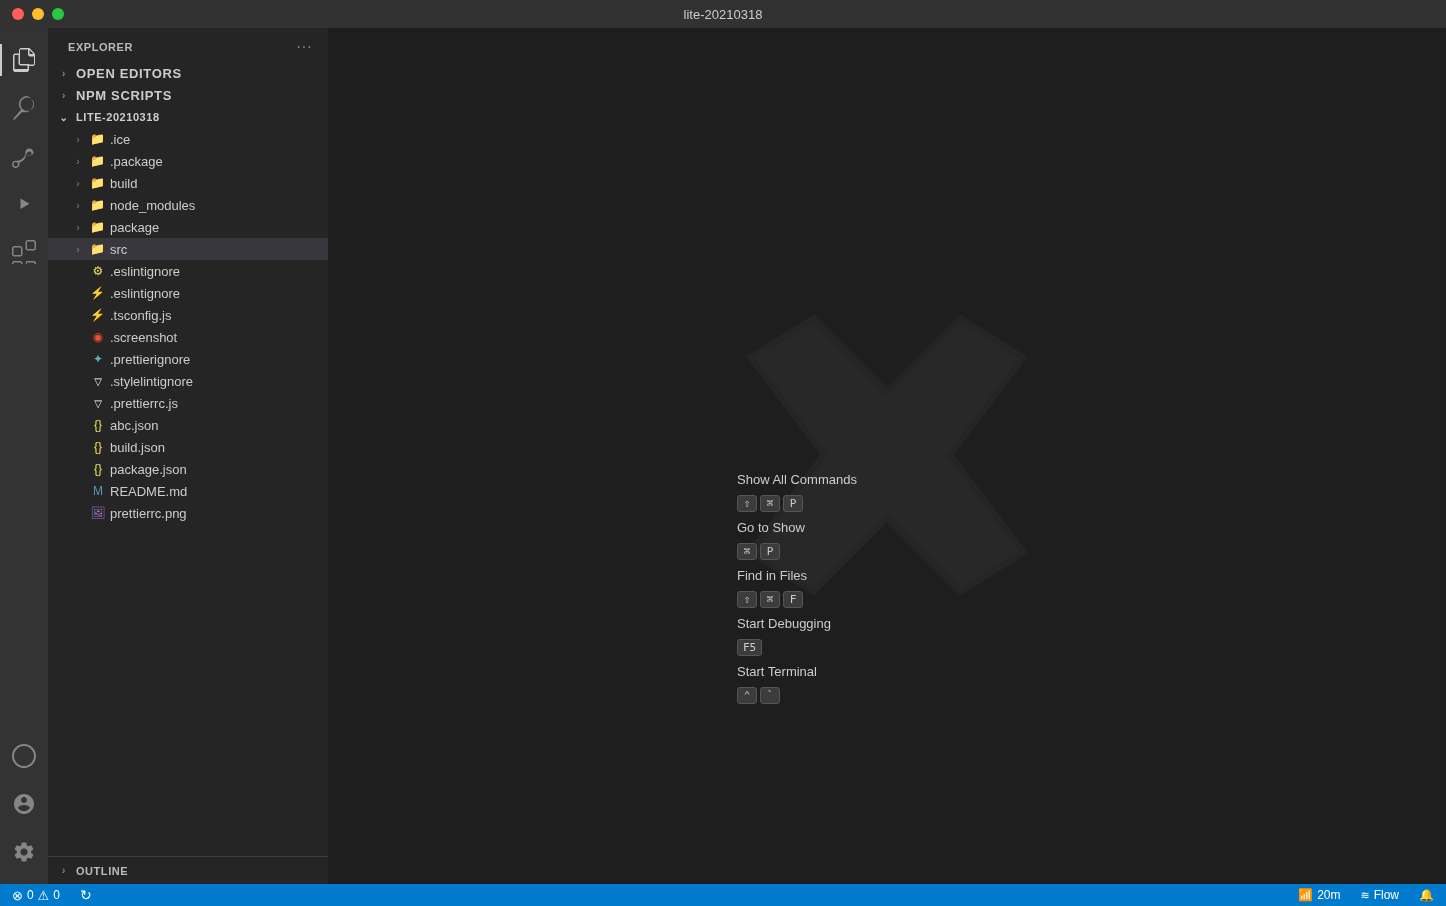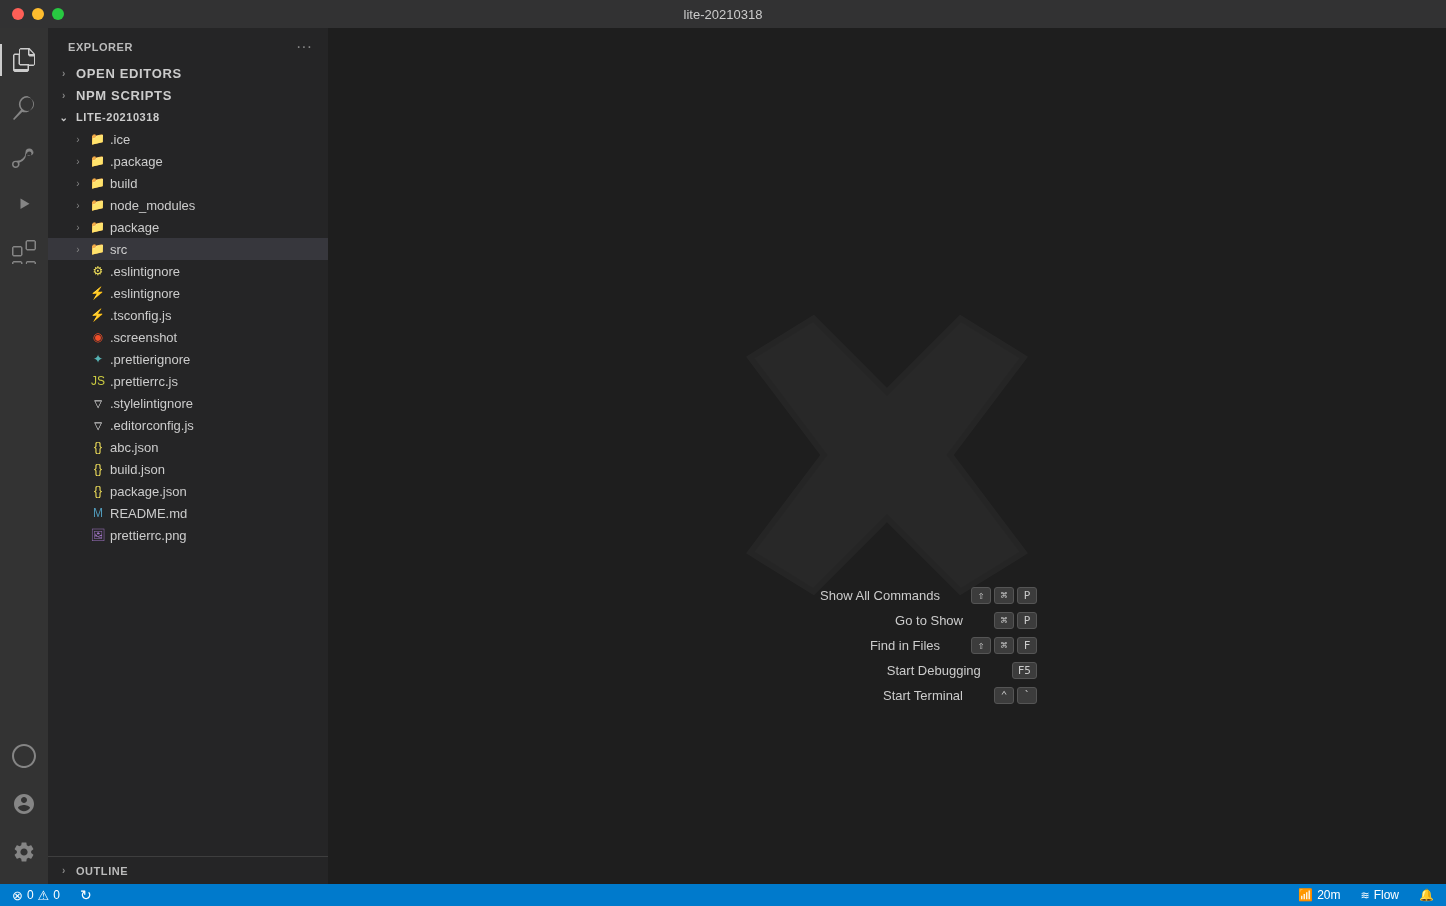--- a/index.html
+++ b/index.html
@@ -227,23 +227,24 @@
       bottom: 180px;
       left: 50%;
       transform: translateX(-50%);
       display: flex;
       flex-direction: column;
       gap: 8px;
       min-width: 300px;
     }
     .command-row {
       display: flex;
-      align-items: center;
+      align-items: flex-start;
       justify-content: space-between;
-      gap: 31px;
+      gap: 8px;
+      flex-direction: column;
     }
     .command-label {
       color: #cccccc;
       font-size: 13px;
       text-align: right;
       flex: 1;
     }
     .command-keys {
       display: flex;
       gap: 3px;
@@ -453,36 +454,31 @@
         <span class="tree-icon" style="color:#f34f29;">◉</span>
         <span class="tree-label">.screenshot</span>
       </div>
 
       <div class="tree-item indent-2">
         <span class="tree-arrow" style="visibility:hidden;">›</span>
         <span class="tree-icon" style="color:#56b3b4;">✦</span>
         <span class="tree-label">.prettierignore</span>
       </div>
 
-      <div class="tree-item indent-2">
-        <span class="tree-arrow" style="visibility:hidden;">›</span>
-        <span class="tree-icon" style="color:#cbcb41;">JS</span>
-        <span class="tree-label">.prettierrc.js</span>
-      </div>
 
       <div class="tree-item indent-2">
         <span class="tree-arrow" style="visibility:hidden;">›</span>
         <span class="tree-icon" style="color:#ffffff; font-size:10px;">▽</span>
         <span class="tree-label">.stylelintignore</span>
       </div>
 
       <div class="tree-item indent-2">
         <span class="tree-arrow" style="visibility:hidden;">›</span>
         <span class="tree-icon" style="color:#ffffff; font-size:10px;">▽</span>
-        <span class="tree-label">.editorconfig.js</span>
+        <span class="tree-label">.prettierrc.js</span>
       </div>
 
       <div class="tree-item indent-2">
         <span class="tree-arrow" style="visibility:hidden;">›</span>
         <span class="tree-icon" style="color:#f1e05a;">{}</span>
         <span class="tree-label">abc.json</span>
       </div>
 
       <div class="tree-item indent-2">
         <span class="tree-arrow" style="visibility:hidden;">›</span>

